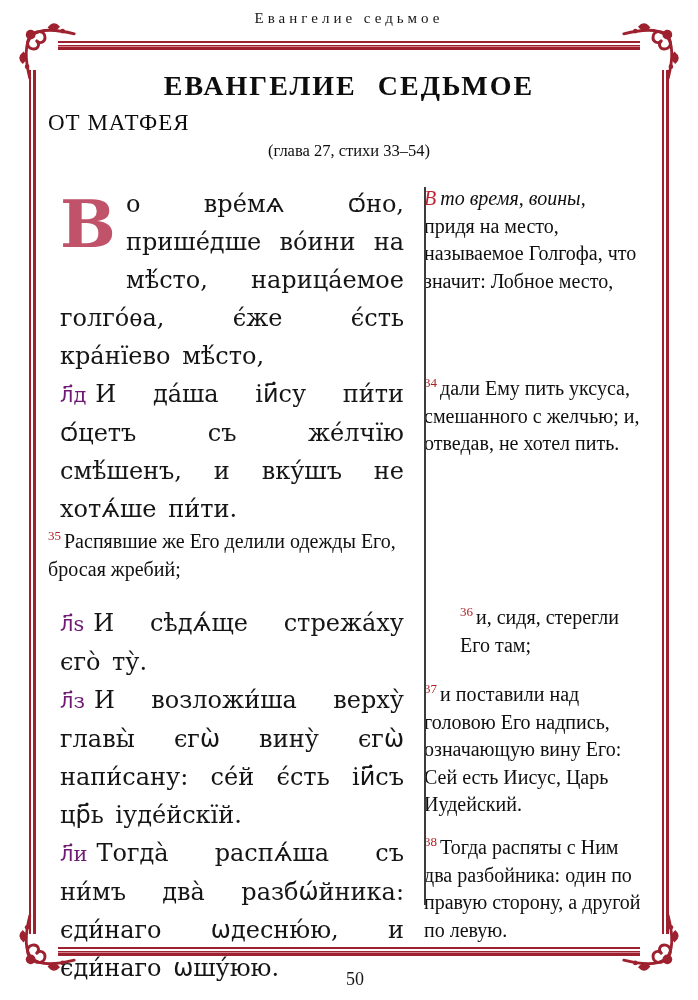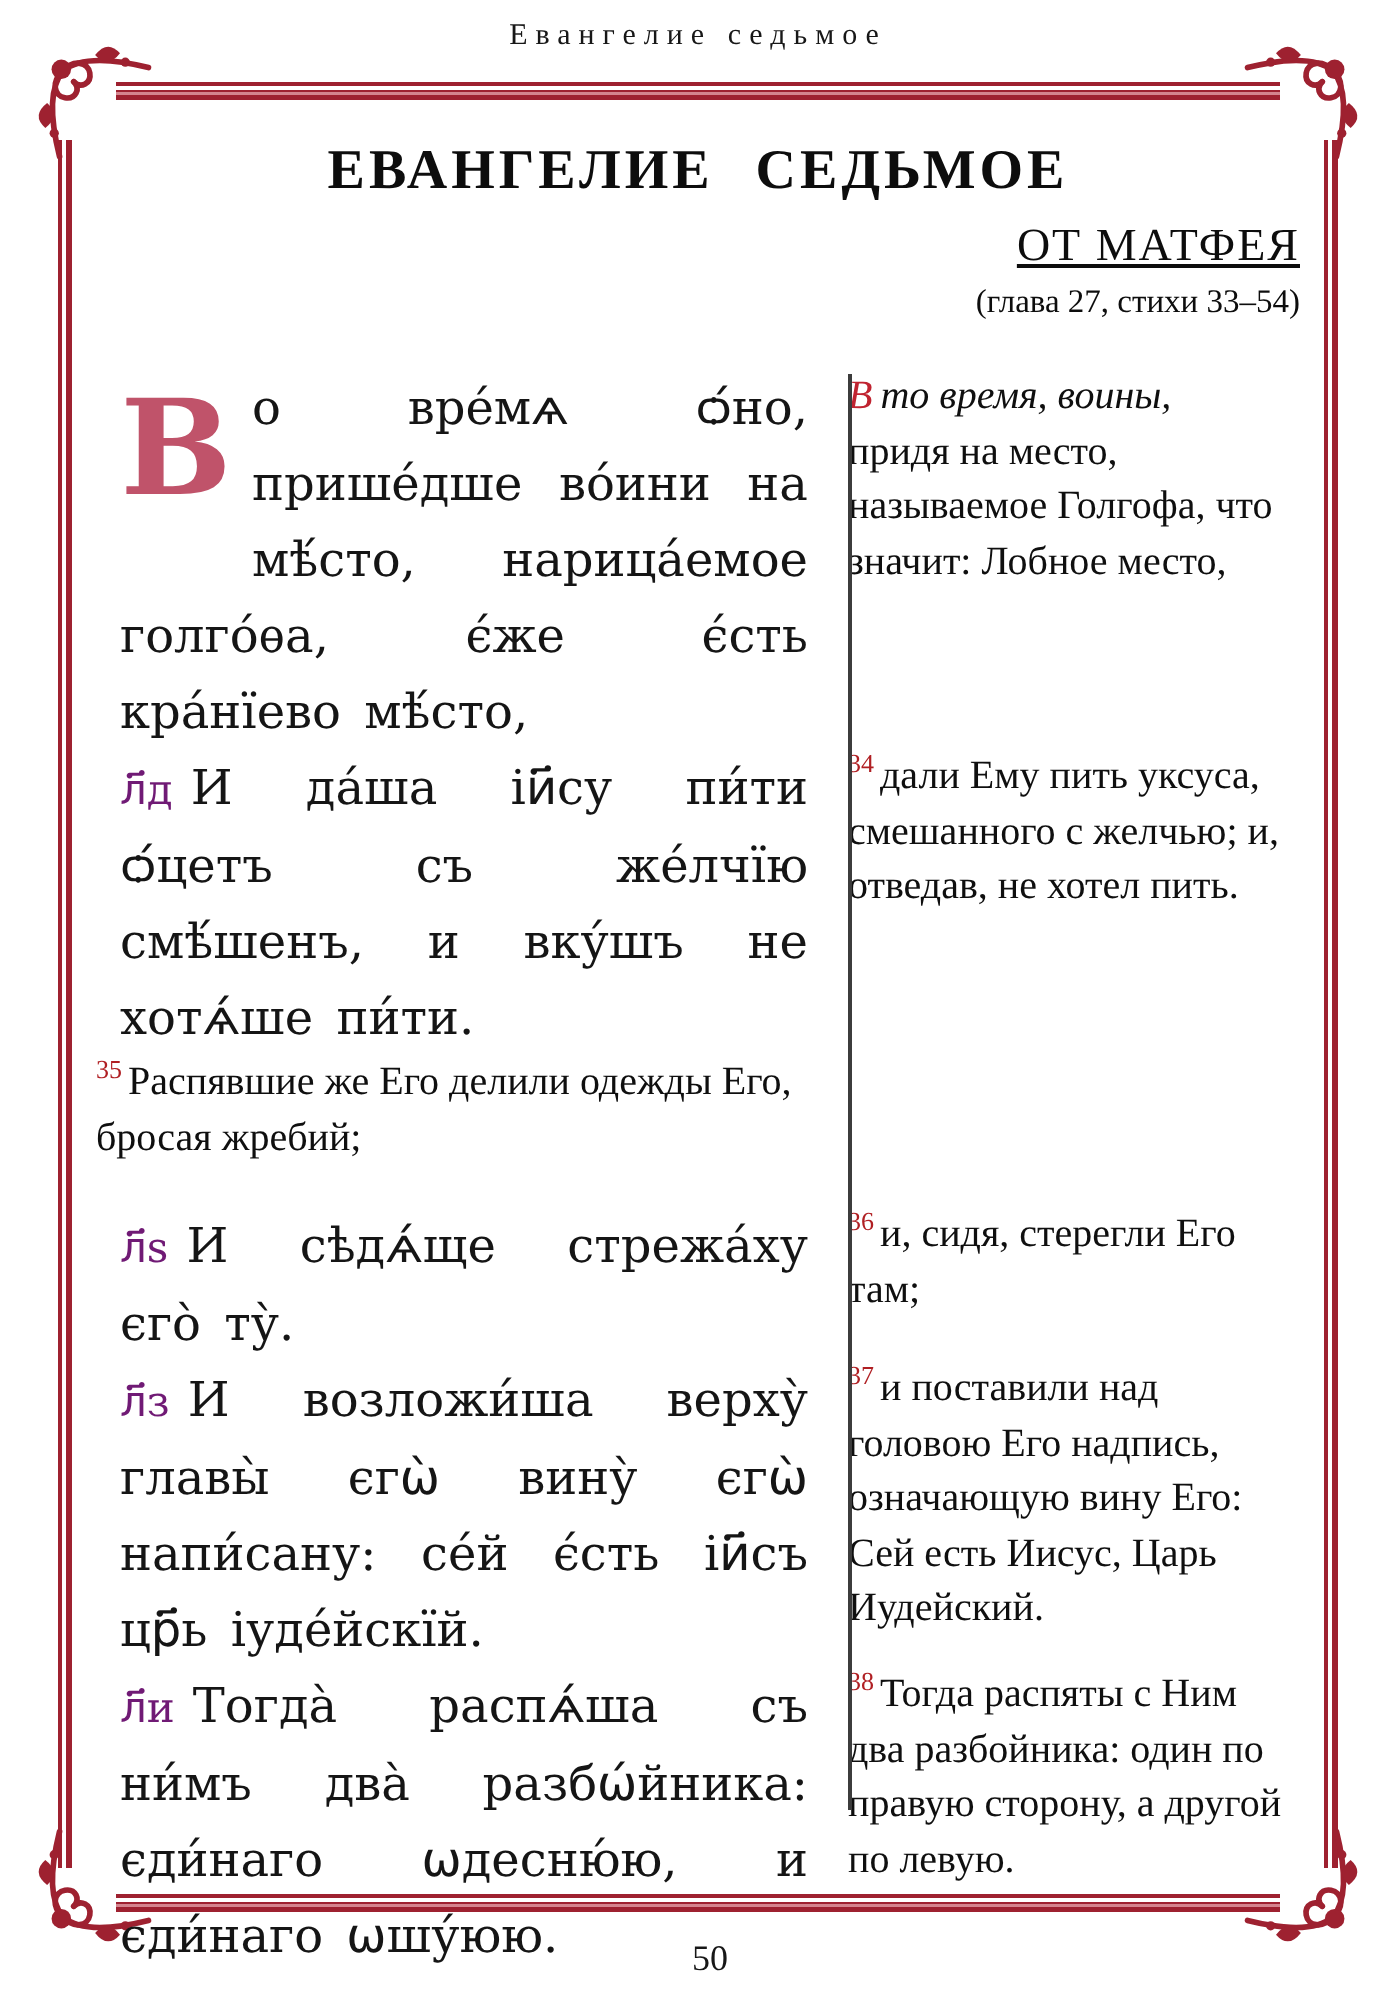--- a/index.html
+++ b/index.html
@@ -28,22 +28,22 @@
   .corner.br{bottom:22px;right:12px;transform:scale(-1,-1);}
   
   .running-head{position:absolute;top:10px;left:0;right:0;text-align:center;
     font-size:15px;letter-spacing:4px;color:#171717;}
   .page-number{position:absolute;bottom:10px;left:12px;right:0;text-align:center;
     font-size:18px;color:#171717;}
   
   .content{position:absolute;top:60px;left:48px;width:602px;}
   .title{margin-top:10px;text-align:center;font-size:28px;font-weight:bold;
     letter-spacing:2px;word-spacing:12px;color:#0d0d0d;}
-  .subtitle{margin-top:8px;text-align:right;font-size:23px;letter-spacing:1px;color:#0d0d0d;text-decoration:underline;}
-  .chapter-range{margin-top:5px;text-align:right;font-size:16.5px;color:#0d0d0d;}
+  .subtitle{margin-top:8px;text-align:left;font-size:23px;letter-spacing:1px;color:#0d0d0d;}
+  .chapter-range{margin-top:5px;text-align:center;font-size:16.5px;color:#0d0d0d;}
   .verses{position:relative;margin-top:24px;}
   .divider{position:absolute;left:376px;top:2px;height:718px;width:2px;background:#3c3c3c;}
   .verse-row{display:grid;grid-template-columns:376px 1fr;}
   .cs-cell{
     font-family:"DejaVu Serif","DejaVu Sans",serif;
     font-size:24px;line-height:38px;text-align:justify;
     padding:0 20px 0 12px;box-sizing:border-box;color:#151515;
     word-spacing:4px;
   }
   .ru-cell{
@@ -56,21 +56,21 @@
     font-family:"DejaVu Serif",serif;font-weight:bold;font-size:66px;line-height:70px;
     color:#c0536a;text-align:center;
     text-shadow:0 0 1px #fff;
   }
   .ru-lead{display:block;font-style:italic;}
   .ru-lead-initial{color:#c02330;font-style:italic;margin-right:4px;}
   
   .r33{min-height:148px;}
   .r34{min-height:118px;}
   .r35{min-height:76px;}
-  .r36{min-height:70px;}
+  .r36{min-height:70px;gap:36px;}
   .r37{min-height:113px;}
   .r38{min-height:117px;}
 </style>
 </head>
 <body>
 
 <div class="running-head">Евангелие седьмое</div>
 
 <div class="band top"></div>
 <div class="band bottom"></div>

